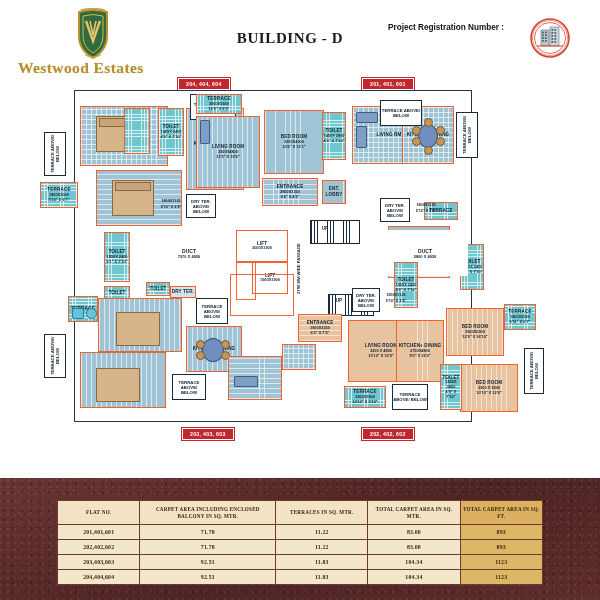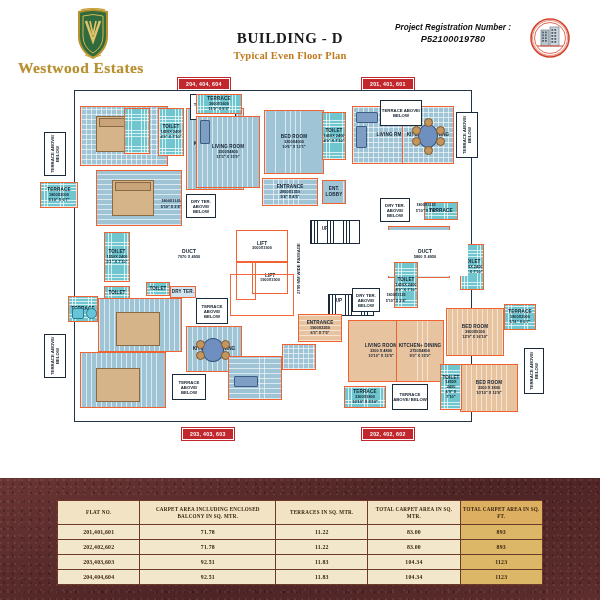--- a/index.html
+++ b/index.html
@@ -30,21 +30,21 @@
   .title-block{position:absolute;left:200px;top:22px;width:180px;text-align:center;margin-top:8px;}
   .title-main{
     font-family:"Liberation Serif", serif;font-weight:700;font-size:15px;
     color:#1a1a1a;letter-spacing:.6px;
   }
   .title-sub{
     font-family:"Liberation Serif", serif;font-weight:700;font-size:10.5px;
     color:#c07a1e;letter-spacing:.2px;margin-top:3px;
   }
 
-  .reg-block{position:absolute;left:388px;top:22px;width:130px;text-align:center;font-style:italic;}
+  .reg-block{position:absolute;left:388px;top:22px;width:130px;text-align:left;}
   .reg-label{font-size:8.2px;font-weight:700;color:#111;line-height:11px;}
   .reg-num{font-size:9.2px;font-weight:700;color:#111;line-height:12px;letter-spacing:.2px;}
   .reg-stamp{position:absolute;left:529px;top:16px;width:42px;height:44px;}
 
   
   .plan{position:absolute;left:0;top:76px;width:600px;height:364px;background:#fff;}
 
   .badge{
     position:absolute;background:#c1272d;color:#fff;font-size:5.2px;font-weight:700;
     letter-spacing:.3px;padding:2px 7px;border:1px solid #fff;
@@ -177,26 +177,24 @@
           <path d="M10 2 q12 -3 24 0" fill="none" stroke="#c9a743" stroke-width="1.4"></path>
           <path d="M14 47 q8 4 16 0" fill="none" stroke="#c9a743" stroke-width="1.2"></path>
         </svg>
       </div>
       <div class="brand">Westwood Estates</div>
       <div class="tagline">Premium 2 &amp; 3 BHK Homes @ Wakad</div>
     </div>
 
     <div class="title-block">
       <div class="title-main">BUILDING - D</div>
-      <div class="title-sub">Typical Even Floor Plan</div>
     </div>
 
     <div class="reg-block">
       <div class="reg-label">Project Registration Number :</div>
-      <div class="reg-num">P52100019780</div>
     </div>
 
     <div class="reg-stamp">
       <svg width="42" height="44" viewBox="0 0 42 44">
         <circle cx="21" cy="22" r="19" fill="#fff" stroke="#d4452f" stroke-width="1.6"></circle>
         <circle cx="21" cy="22" r="15.5" fill="#fff" stroke="#d4452f" stroke-width=".8"></circle>
         <rect x="12" y="14" width="8" height="16" fill="#b9c4cc" stroke="#4a5a66" stroke-width=".5"></rect>
         <rect x="21" y="11" width="9" height="19" fill="#cdd6dc" stroke="#4a5a66" stroke-width=".5"></rect>
         <g fill="#4a5a66">
           <rect x="13.2" y="15.6" width="1.7" height="1.7"></rect>

